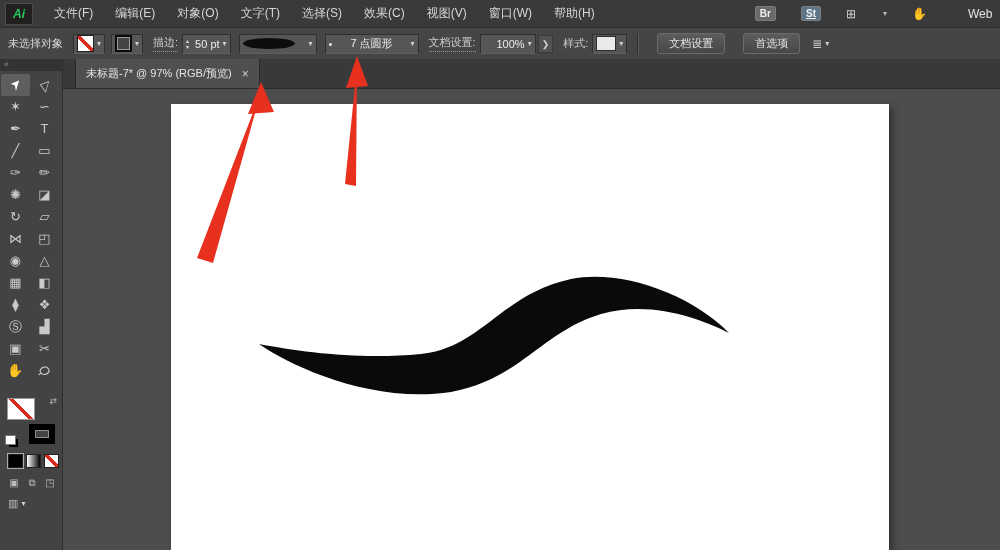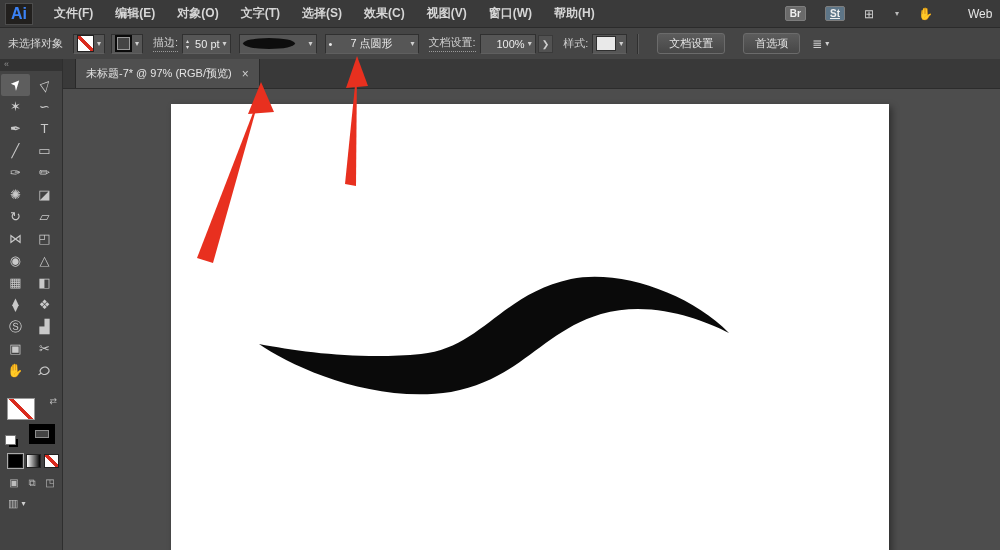--- a/index.html
+++ b/index.html
@@ -2,25 +2,25 @@
 <html><head>
 <meta charset="utf-8">
 <style>
   html,body{margin:0;padding:0;}
   body{width:1000px;height:550px;position:relative;overflow:hidden;
        background:#4d4d4d;font-family:"Liberation Sans",sans-serif;
        -webkit-font-smoothing:antialiased;}
   
   .menubar{height:27px;background:#3a3a3a;border-bottom:1px solid #2b2b2b;
            display:flex;align-items:center;color:#d6d6d6;font-size:12px;}
-  .ai-logo{width:26px;height:20px;background:#22201e;color:#3b82f6;font-weight:bold;
-           font-size:16px;display:flex;align-items:center;justify-content:center;
-           margin:0 10px 0 5px;border:1px solid #4c4c4c;}
-  .menu-item{padding:0 11px;cursor:default;white-space:nowrap;font-weight:bold;}
-  .menu-right{margin-left:auto;display:flex;align-items:center;gap:19px;padding-right:4px;}
+  .ai-logo{width:26px;height:20px;background:#22201e;color:#22c55e;font-weight:bold;
+           font-size:12px;display:flex;align-items:center;justify-content:center;
+           margin:0 10px 0 5px;border:1px solid #4c4c4c;font-style:italic;}
+  .menu-item{padding:0 11px;cursor:default;white-space:nowrap;}
+  .menu-right{margin-left:auto;display:flex;align-items:center;gap:25px;padding-right:4px;}
   .sq-btn{background:#6a6a6a;border:1px solid #7d7d7d;border-radius:2px;color:#f0f0f0;
           font-size:10px;font-weight:bold;padding:1px 4px;}
   .sq-btn.stock{background:#5d7587;text-decoration:underline;}
   .mini-dd{font-size:8px;color:#bbb;margin-left:2px;}
   .bar-icon{font-size:12px;color:#cfcfcf;}
   .workspace{color:#e5e5e5;margin-left:16px;width:28px;overflow:hidden;white-space:nowrap;}
   
   .controlbar{height:31px;background:#454545;border-bottom:7px solid #14b8a6;
               display:flex;align-items:center;color:#cfcfcf;font-size:11px;white-space:nowrap;}
   .cb-status{margin:0 10px 0 8px;color:#d8d8d8;}

